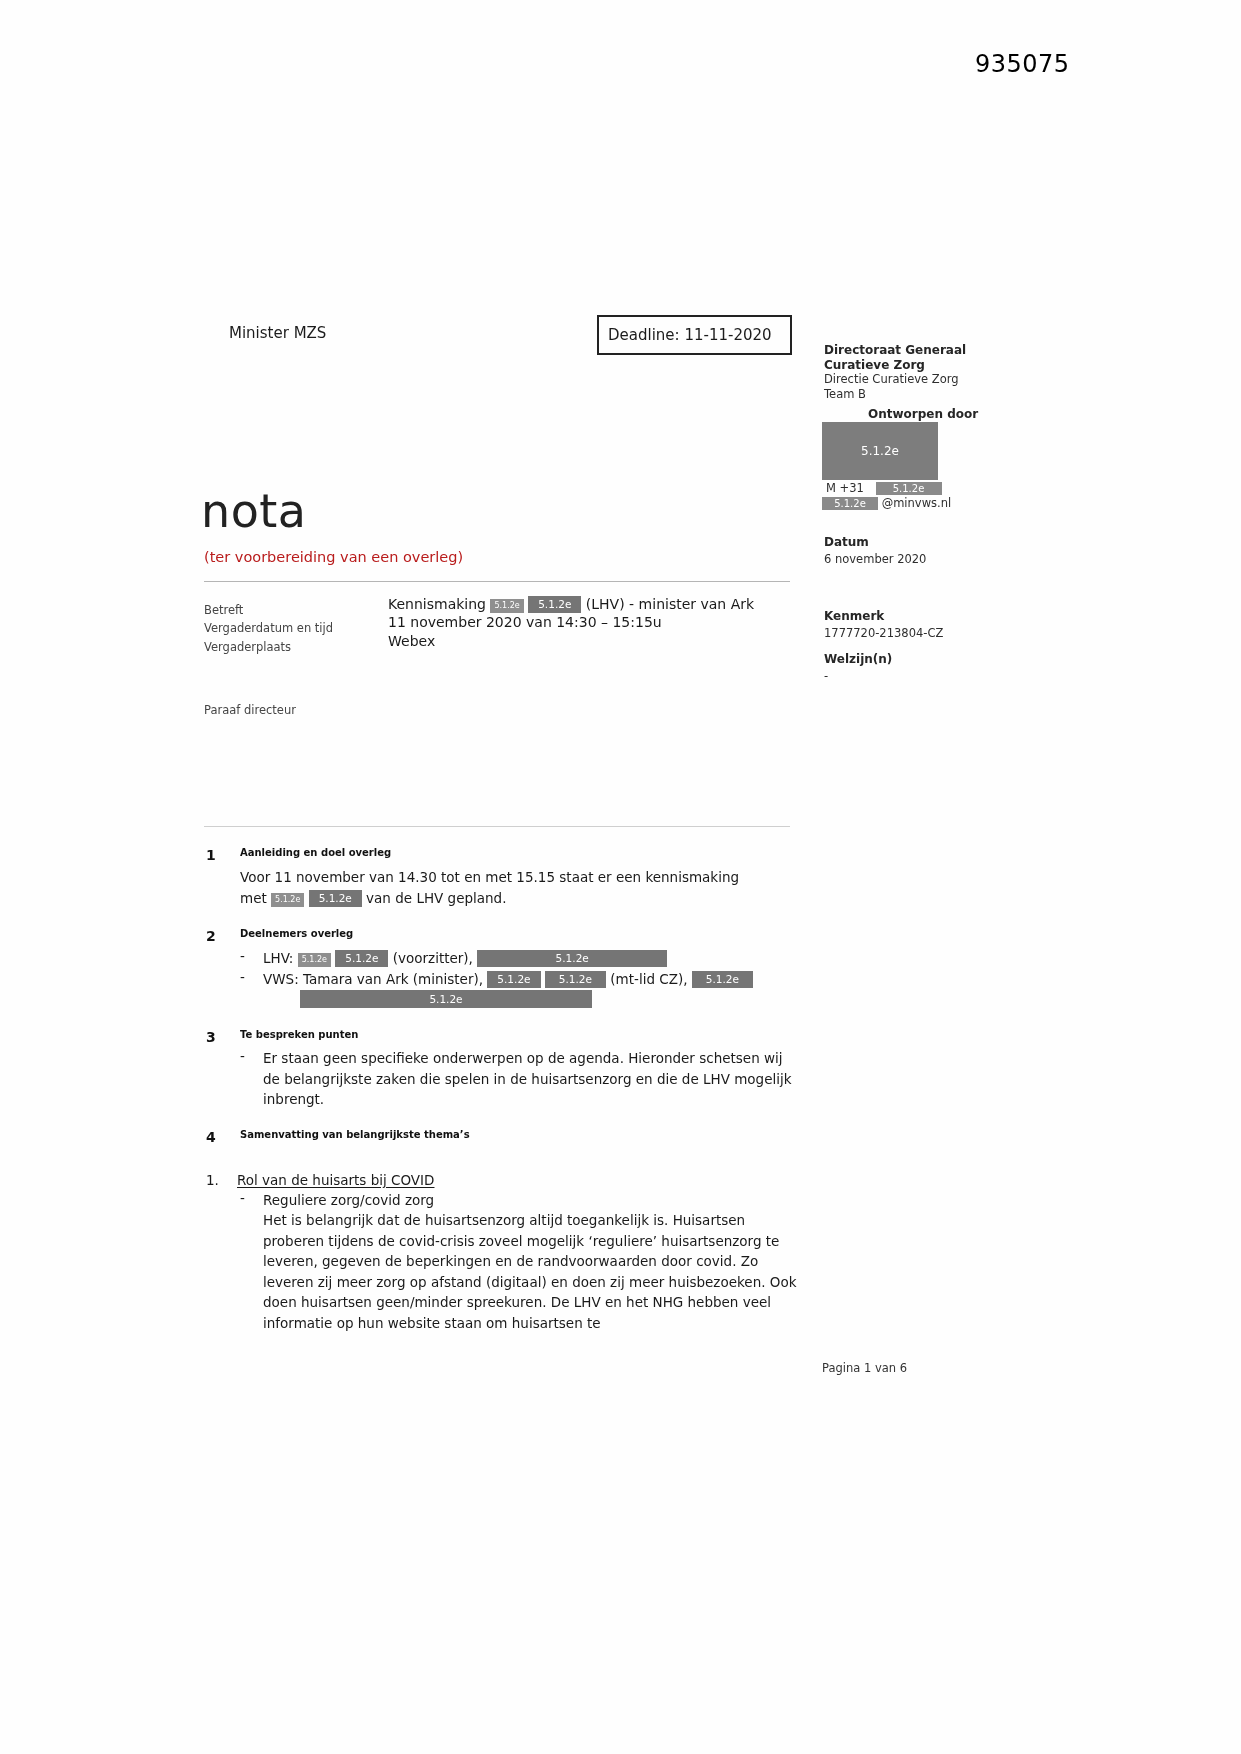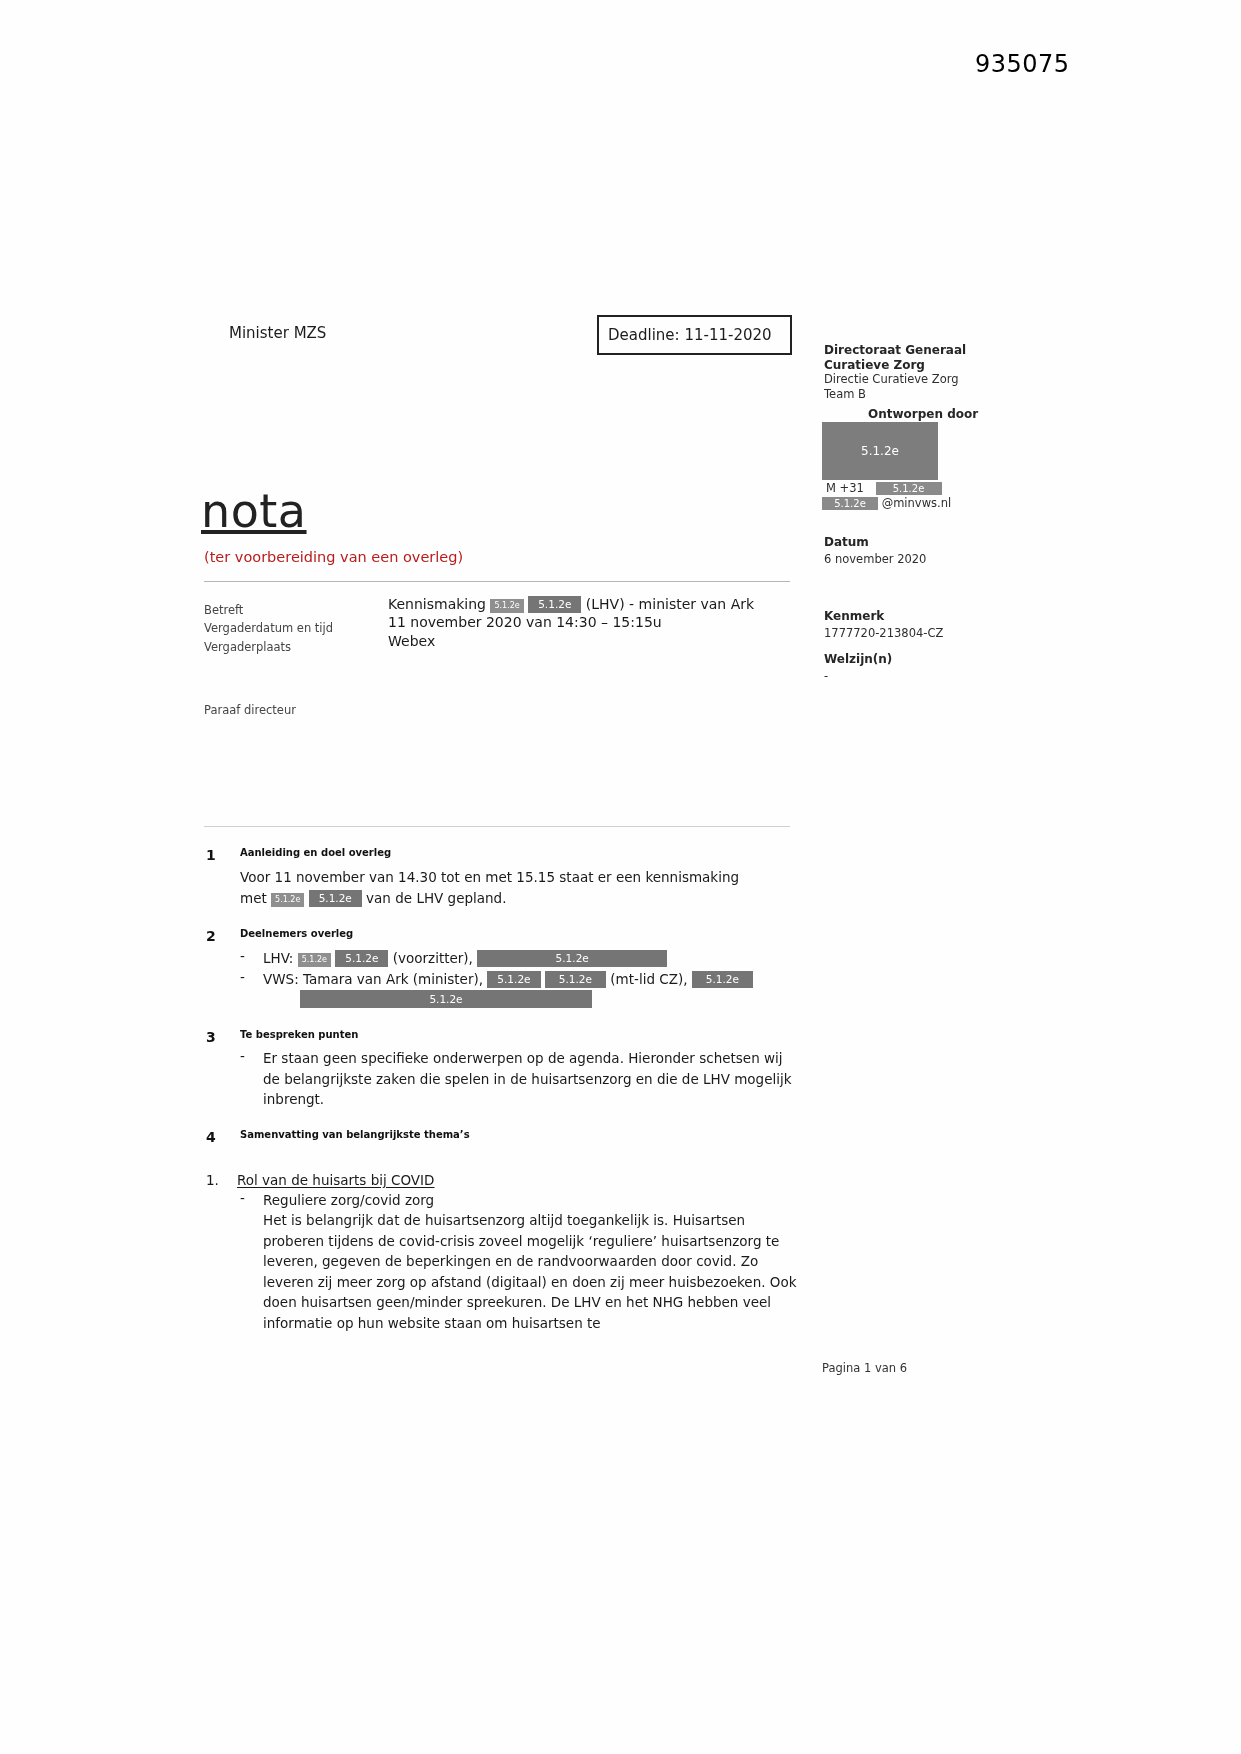--- a/index.html
+++ b/index.html
@@ -122,21 +122,21 @@
 
   <div class="abs side side-bold" style="left:824px; top:535px;">Datum</div>
   <div class="abs side" style="left:824px; top:552px;">6 november 2020</div>
 
   <div class="abs side side-bold" style="left:824px; top:609px;">Kenmerk</div>
   <div class="abs side" style="left:824px; top:626px;">1777720-213804-CZ</div>
 
   <div class="abs side side-bold" style="left:824px; top:652px;">Welzijn(n)</div>
   <div class="abs side" style="left:824px; top:669px;">-</div>
 
-  <div class="abs nota-title" style="left:201px; top:484px;text-decoration:underline;">nota</div>
+  <div class="abs nota-title" style="left:201px; top:484px;">nota</div>
   <div class="abs nota-sub" style="left:204px; top:549px;">(ter voorbereiding van een overleg)</div>
 
   <div class="abs rule" style="left:204px; top:581px; width:586px;"></div>
 
   <div class="abs meta-label" style="left:204px; top:603px;">Betreft</div>
   <div class="abs meta-value" style="left:388px; top:596px;">
     <span>Kennismaking</span>
     <span class="redact-sm">5.1.2e</span>
     <span class="redact">5.1.2e</span>
     <span>(LHV) - minister van Ark</span>

